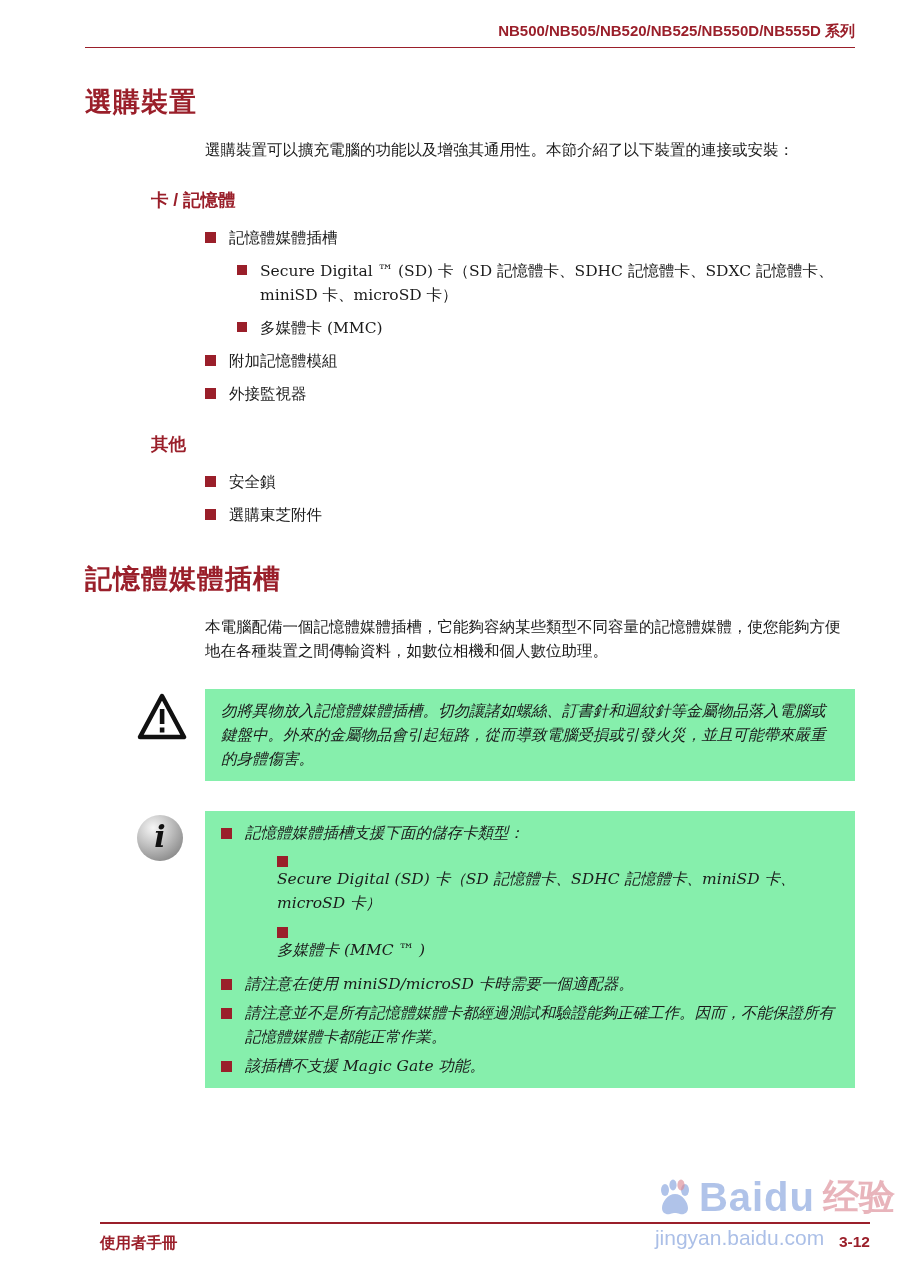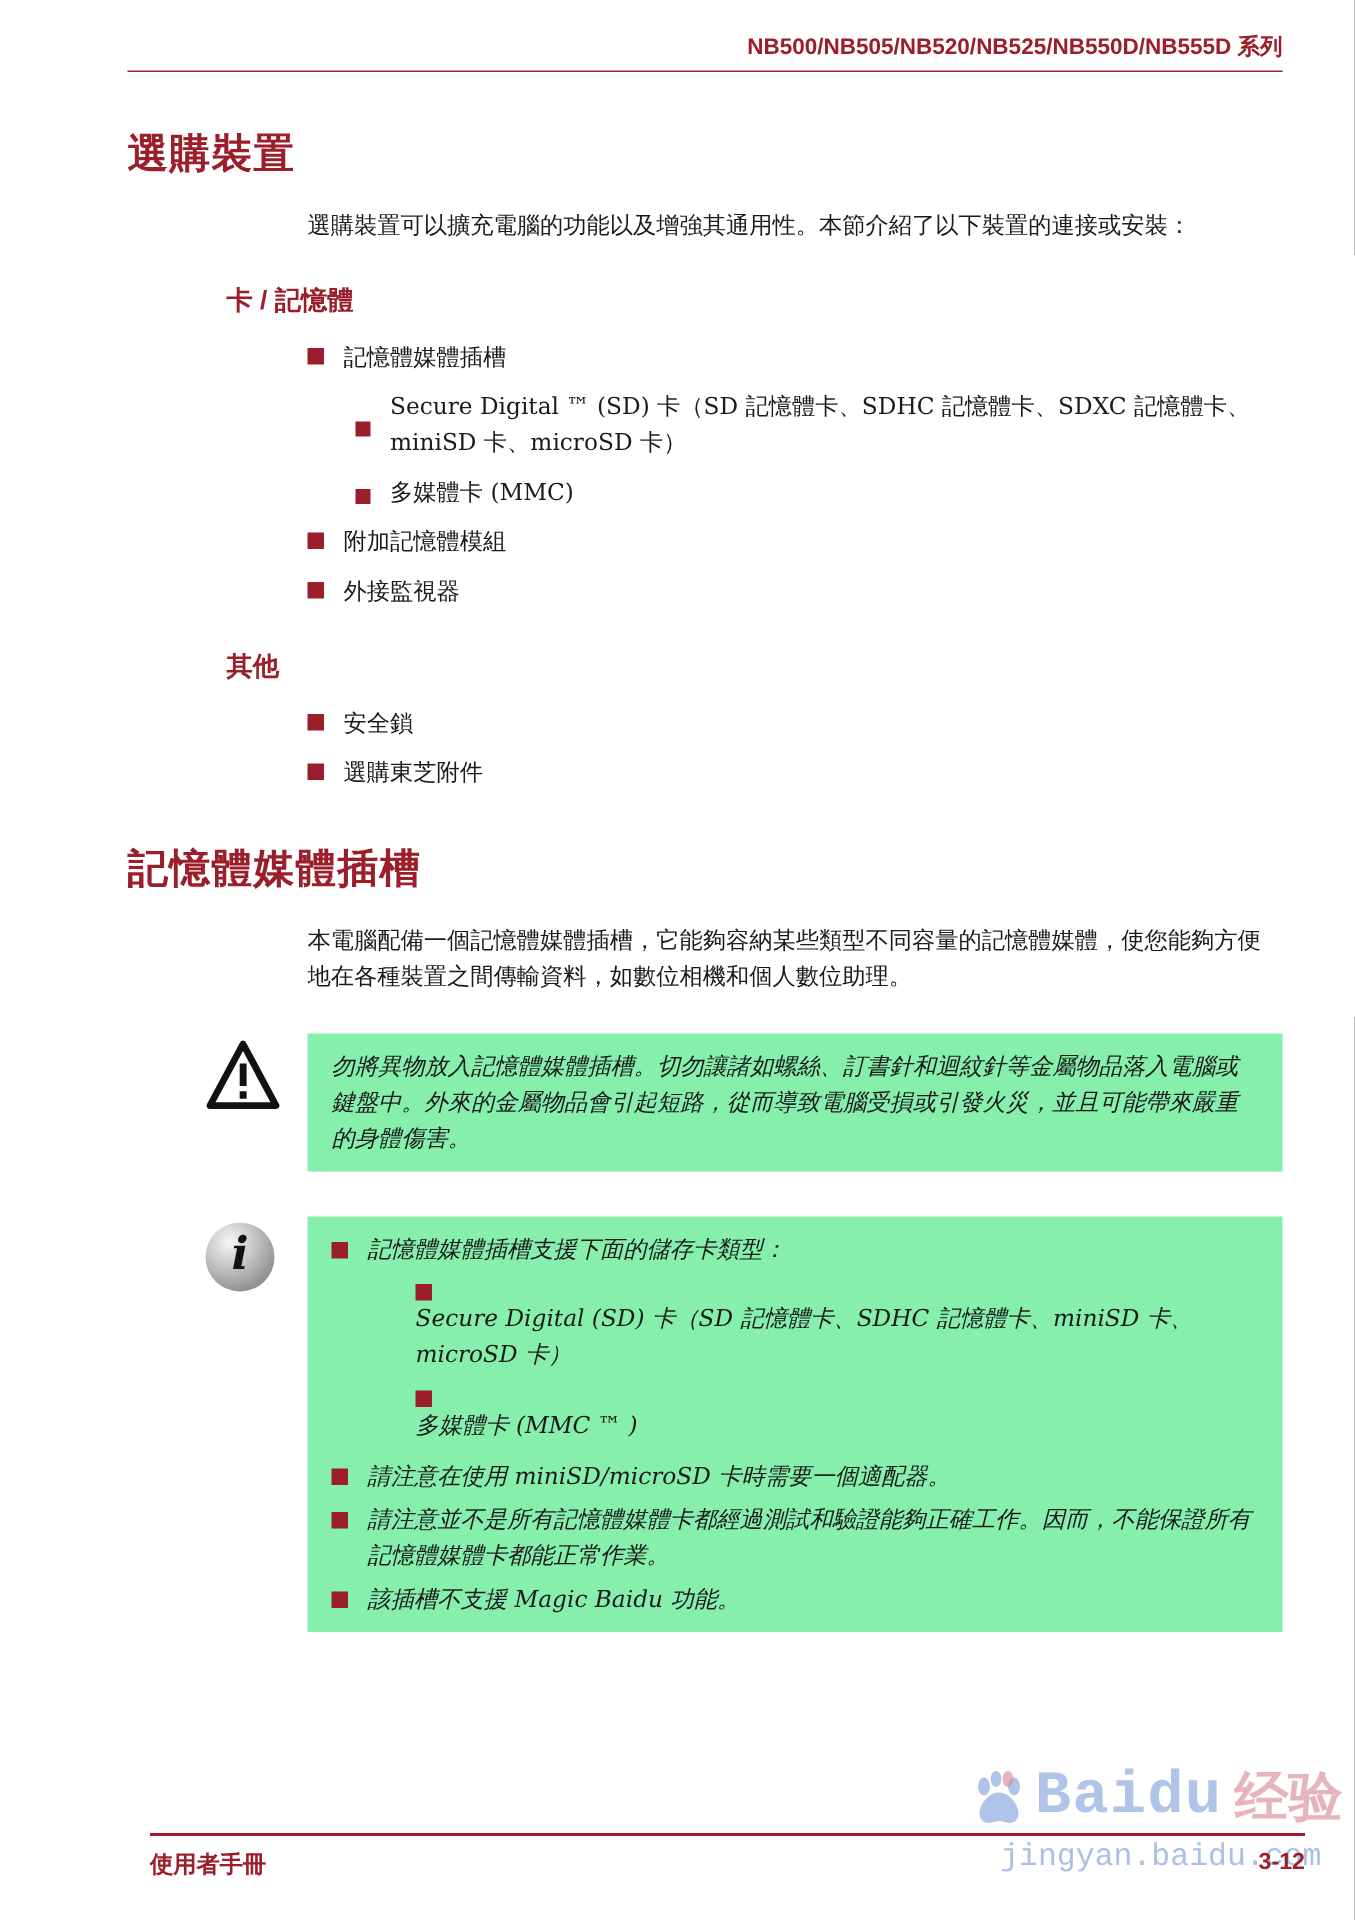--- a/index.html
+++ b/index.html
@@ -23,21 +23,21 @@
     font-family:"Liberation Sans",sans-serif; font-weight:bold;
     font-size:27px; color:#9a1f2a; letter-spacing:1px; margin:24px 0 18px 0;
   }
   h2 {
     font-family:"Liberation Sans",sans-serif; font-weight:bold;
     font-size:17.5px; color:#9a1f2a; margin:26px 0 14px 66px;
   }
   p.body-text { margin-left:120px; width:650px; font-size:15.5px; line-height:24px; }
   
   .li { display:flex; margin-left:120px; width:650px; font-size:15.5px; line-height:24px; margin-bottom:9px; }
-  .li.l2 { margin-left:152px; width:618px;align-items:center; }
+  .li.l2 { margin-left:152px; width:618px; }
   .sq {
     flex:0 0 11px; width:11px; height:11px; background:#9a1f2a;
     margin:6px 13px 0 0;
   }
   .li.l2 .sq { width:10px; height:10px; flex-basis:10px; }
   
   .noticewrap { position:relative; margin:26px 0 30px 120px; width:650px; }
   .notice {
     background:#86efac; padding:10px 16px; font-style:italic;
     font-size:15.5px; line-height:24px;
@@ -59,22 +59,22 @@
   
   .pg-footer {
     position:absolute; bottom:26px; left:100px; width:770px;
     border-top:2px solid #9a1f2a; padding-top:9px;
     display:flex; justify-content:space-between;
     color:#9a1f2a; font-weight:bold; font-size:15.5px;
     font-family:"Liberation Sans",sans-serif;
   }
   
   .watermark {
-    position:absolute; right:8px; bottom:30px; text-align:right;
-    font-family:Liberation Mono, monospace; pointer-events:none;
+    position:absolute; right:8px; bottom:30px; text-align:left;
+    font-family:Liberation Sans, sans-serif; pointer-events:none;
   }
   .wm-row1 { display:flex; align-items:center; justify-content:flex-end; gap:4px; }
   .wm-baidu { font-size:40px; font-weight:bold; color:rgba(150,175,225,0.75); letter-spacing:1px; }
   .wm-cn { font-size:36px; font-weight:bold; color:rgba(220,140,150,0.65); margin-left:4px; }
   .wm-url { font-size:21px; color:rgba(150,175,225,0.8); margin-top:4px; padding-right:14px; }
 </style>
 </head>
 <body>
 
 <div class="page">
@@ -166,21 +166,21 @@
           <span>請注意在使用 miniSD/microSD 卡時需要一個適配器。</span>
         </div>
 
         <div class="nli">
           <span class="sq"></span>
           <span>請注意並不是所有記憶體媒體卡都經過測試和驗證能夠正確工作。因而，不能保證所有記憶體媒體卡都能正常作業。</span>
         </div>
 
         <div class="nli" style="margin-bottom:0;">
           <span class="sq"></span>
-          <span>該插槽不支援 Magic Baidu 功能。</span>
+          <span>該插槽不支援 Magic Gate 功能。</span>
         </div>
 
       </div>
     </div>
 
   </div>
 
   <div class="watermark">
     <div class="wm-row1">
       <svg width="40" height="40" viewBox="0 0 40 40">

